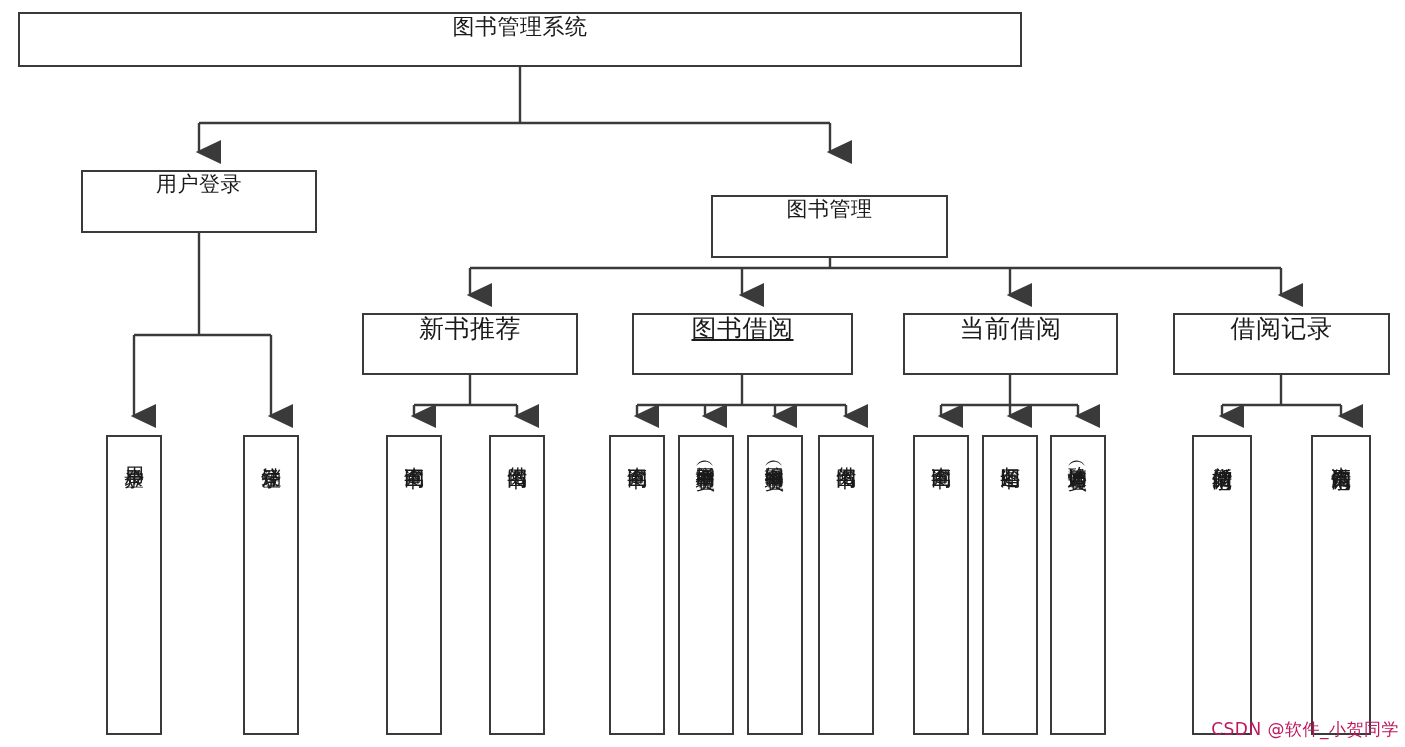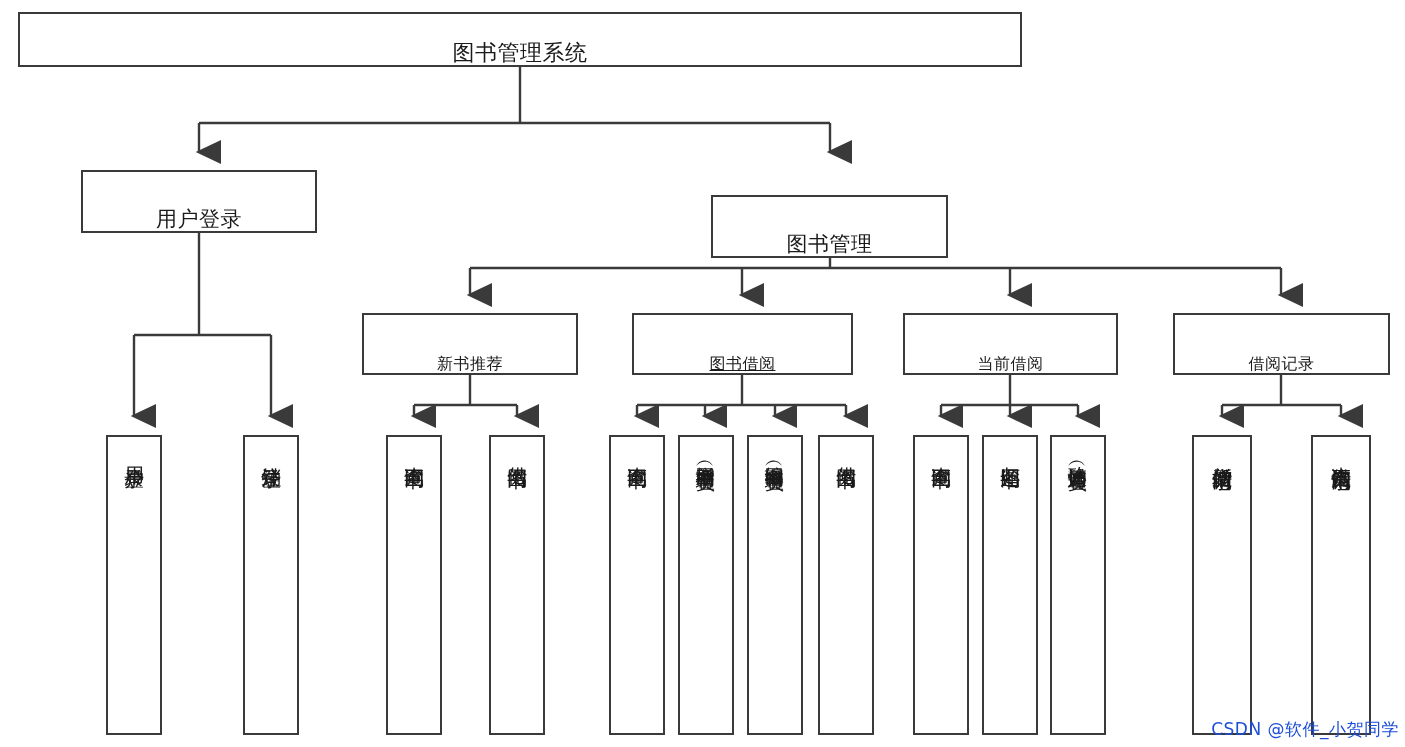--- a/index.html
+++ b/index.html
@@ -24,33 +24,33 @@
     width: 1405px;
     height: 747px;
     pointer-events: none;
   }
   .node {
     position: absolute;
     box-sizing: border-box;
     border: 2.2px solid #3a3a3a;
     background: #ffffff;
     display: flex;
-    align-items: flex-end;
+    align-items: flex-start;
     justify-content: center;
     color: #1a1a1a;
   }
   .node-label {
     font-size: 21px;
     line-height: 1.15;
     letter-spacing: 0.5px;
     white-space: nowrap;
   }
   .node.root .node-label { font-size: 22px; }
   .node.level2 .node-label { font-size: 21px; }
-  .node.level3 .node-label { font-size: 16px; }
+  .node.level3 .node-label { font-size: 25px; }
   .node.leaf {
     align-items: flex-start;
     justify-content: center;
     padding-top: 14px;
   }
   .node.leaf .node-label {
     writing-mode: vertical-rl;
     text-orientation: upright;
     font-size: 20px;
     line-height: 1.38;
@@ -60,21 +60,21 @@
   }
   .node.leaf.tall-text .node-label {
     font-size: 19px;
     line-height: 1.3;
   }
   .watermark {
     position: absolute;
     right: 6px;
     bottom: 6px;
     font-size: 17px;
-    color: #1d4ed8;
+    color: #be185d;
     letter-spacing: 0.5px;
     white-space: nowrap;
   }
 </style>
 </head>
 <body>
 
 <div id="canvas">
 
   <svg class="edges" viewBox="0 0 1405 747">

